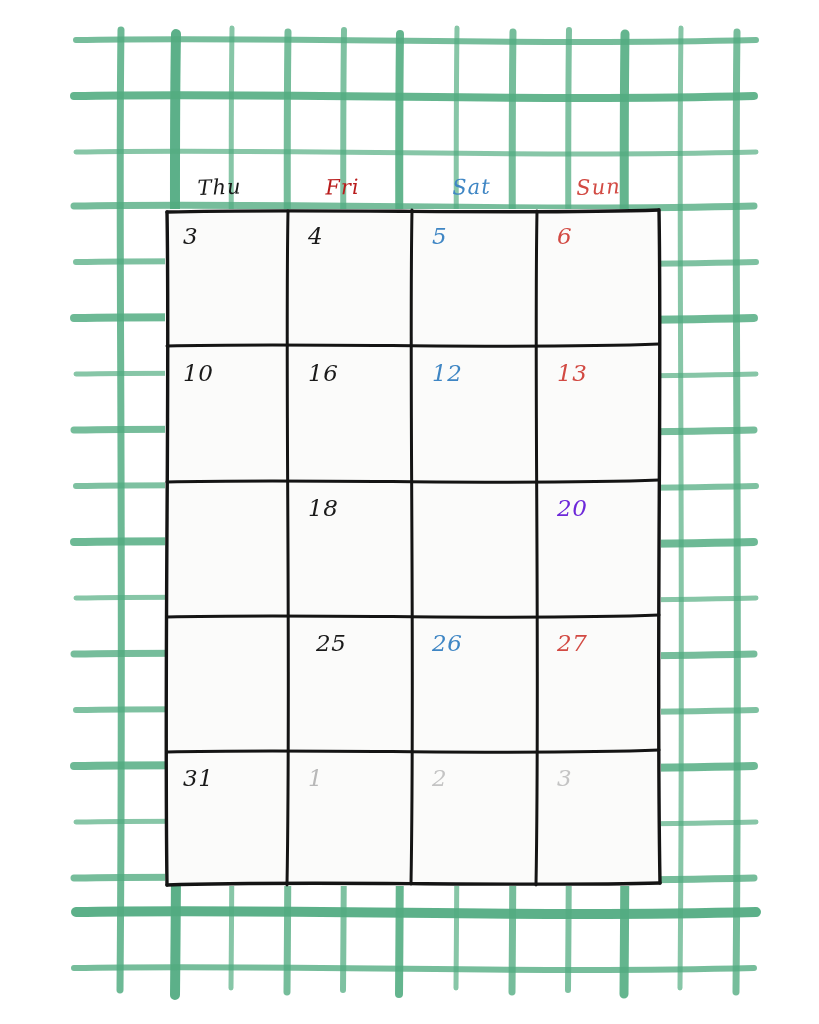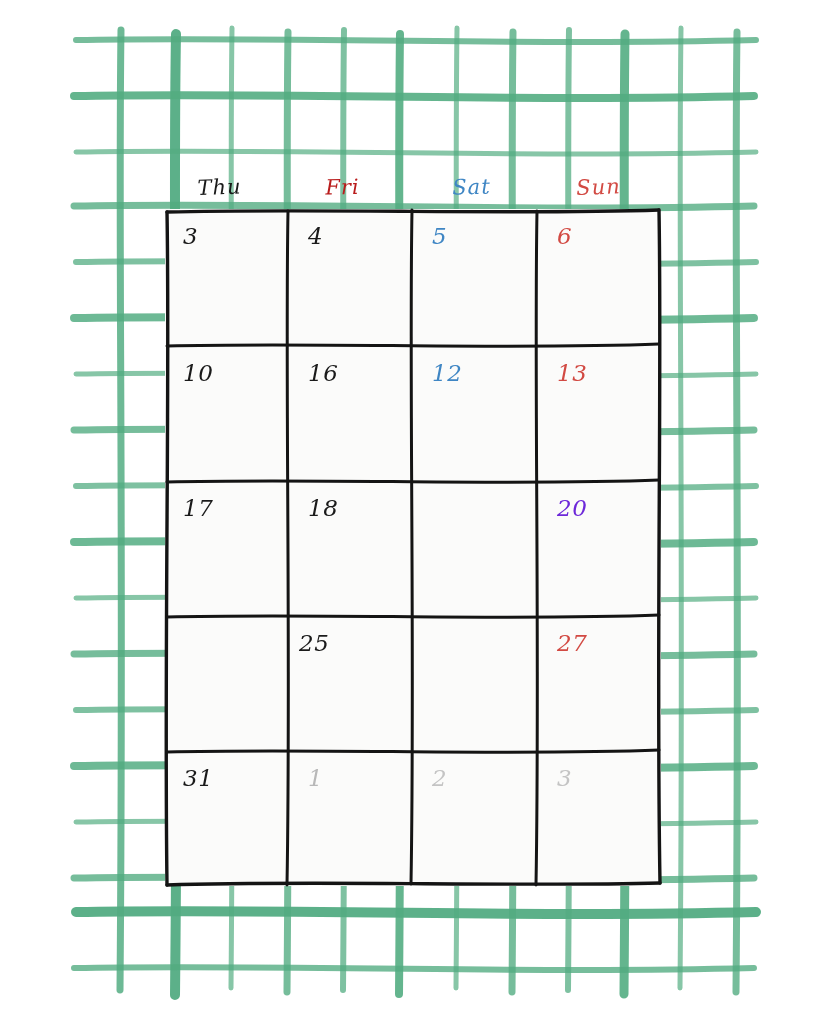--- a/index.html
+++ b/index.html
@@ -181,32 +181,32 @@
     <div class="day-cell" style="left:125px; top:137px;">
         <span class="day-num" style="color:#1a1a1a">16</span>
       </div>
     <div class="day-cell" style="left:249px; top:137px;">
         <span class="day-num" style="color:#3f86c4">12</span>
       </div>
     <div class="day-cell" style="left:374px; top:137px;">
         <span class="day-num" style="color:#d24a43">13</span>
       </div>
 
-    <div class="day-cell" style="left:0px;   top:272px;">
-        <span class="day-num" style="color:#1a1a1a">17</span>
-      </div>
     <div class="day-cell" style="left:125px; top:272px;text-decoration:underline;">
         <span class="day-num" style="color:#1a1a1a">18</span>
       </div>
     <div class="day-cell" style="left:374px; top:272px;">
         <span class="day-num" style="color:#6d28d9">20</span>
       </div>
 
-    <div class="day-cell" style="left:116px; top:407px;">
+    <div class="day-cell" style="left:133px; top:407px;">
         <span class="day-num" style="color:#1a1a1a">25</span>
+      </div>
+    <div class="day-cell" style="left:249px; top:407px;">
+        <span class="day-num" style="color:#3f86c4">26</span>
       </div>
     <div class="day-cell" style="left:374px; top:407px;">
         <span class="day-num" style="color:#d24a43">27</span>
       </div>
 
     <div class="day-cell" style="left:0px;   top:542px;">
         <span class="day-num" style="color:#1a1a1a">31</span>
       </div>
     <div class="day-cell" style="left:125px; top:542px;">
         <span class="day-num" style="color:#b8b8b8">1</span>

